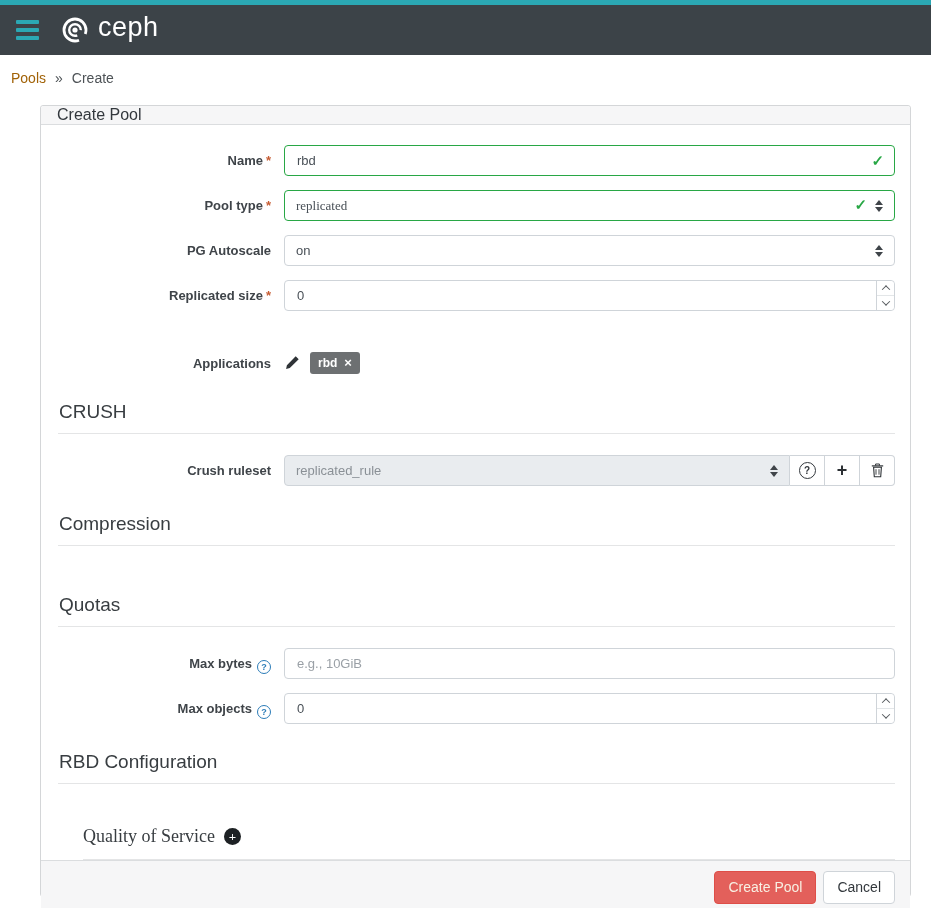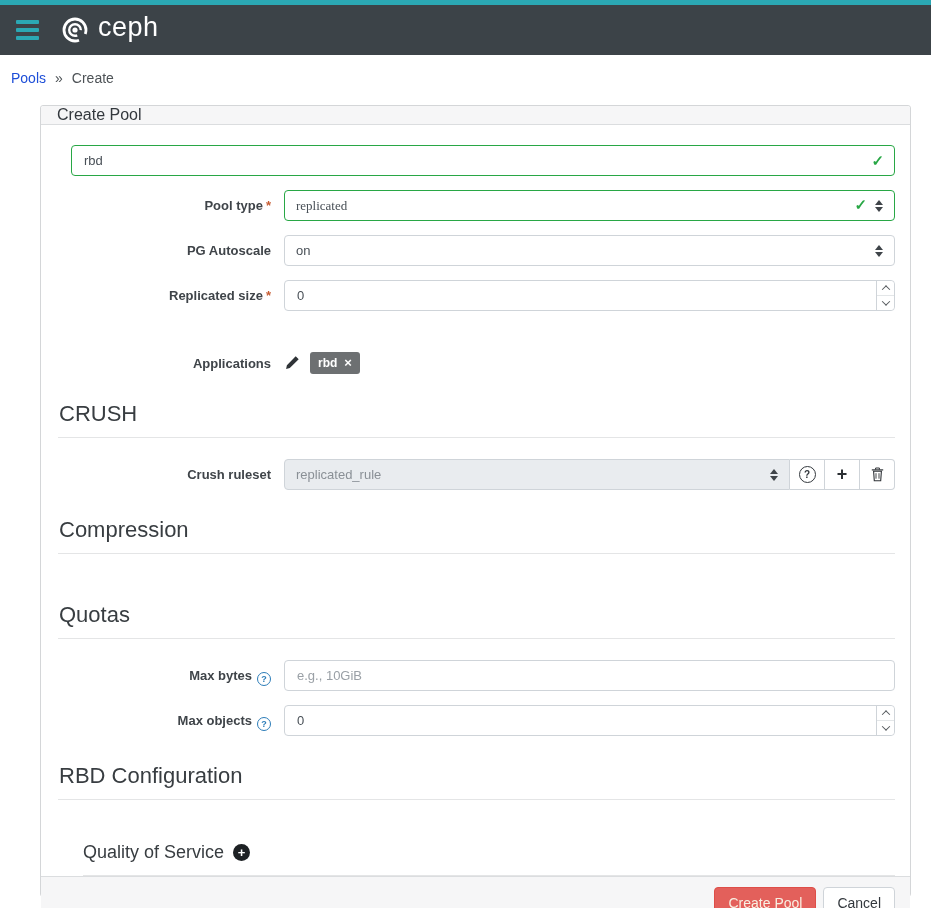--- a/index.html
+++ b/index.html
@@ -10,21 +10,21 @@
   }
   
   .topstrip { height:5px; background:#2ba8b4; }
   .navbar { height:50px; background:#3c4348; display:flex; align-items:center; padding:0 12px; }
   .hamburger { display:flex; flex-direction:column; gap:4px; cursor:pointer; margin:0 20px 0 4px; }
   .hamburger span { width:23px; height:4px; background:#2ba8b4; border-radius:1px; }
   .brand { display:flex; align-items:flex-start; gap:7px; cursor:pointer; }
   .brand-text { color:#fff; font-size:27px; font-weight:500; letter-spacing:0.5px; line-height:1; }
   
   .breadcrumb { display:flex; align-items:center; gap:9px; padding:15px 0 0 11px; font-size:14px; }
-  .breadcrumb a { color:#1d4ed8; text-decoration:none; cursor:pointer; }
+  .breadcrumb a { color:#a16207; text-decoration:none; cursor:pointer; }
   .crumb-sep { color:#4d5256; }
   .crumb-current { color:#4d5256; }
   
   .card { position:absolute; left:40px; top:105px; width:871px; height:792px;
           border:1px solid #d4d6d8; border-radius:3px; background:#fff; display:flex; flex-direction:column; }
   .card-header { background:#f6f6f7; border-bottom:1px solid #dbdddf; padding:0 16px; height:37px;
                  display:flex; align-items:center; font-size:16px; color:#33383d; border-radius:3px 3px 0 0; }
   .card-body { padding:20px 15px 0 17px; flex:1; }
   .card-footer { background:#f6f6f7; border-top:1px solid #dbdddf; padding:10px 15px; height:54px;
                  display:flex; justify-content:flex-end; align-items:center; gap:7px; border-radius:0 0 3px 3px; }
@@ -64,37 +64,37 @@
              transform:rotate(45deg) translate(1px,1px); }
   .chev-down { width:6px; height:6px; border-left:1.6px solid #55595d; border-top:1.6px solid #55595d;
                transform:rotate(225deg) translate(1px,1px); }
   
   .apps { display:flex; align-items:center; gap:10px; padding-top:5px; }
   .pencil-btn { cursor:pointer; display:flex; align-items:center; }
   .badge { background:#6d7072; color:#fff; font-size:12px; font-weight:bold; border-radius:3px;
            padding:4px 8px; display:inline-flex; align-items:center; gap:7px; }
   .badge .badge-x { cursor:pointer; font-weight:bold; font-size:13px; line-height:0.8; }
   
-  .section-h { font-size:22px; font-weight:400; color:#383d41; margin:27px 0 0 1px; }
+  .section-h { font-size:19px; font-weight:400; color:#383d41; margin:27px 0 0 1px; }
   .section-hr { border:0; border-top:1px solid #e4e5e6; margin:10px 0 21px 0; }
   
   .igroup { display:flex; width:100%; }
   .igroup .select { flex:1; border-radius:4px 0 0 4px; }
   .ibtn { width:35px; height:31px; background:#fff; border:1px solid #cfd4d9; border-left:0;
           display:flex; align-items:center; justify-content:center; cursor:pointer; }
   .ibtn:last-child { border-radius:0 4px 4px 0; }
   .qmark-circle { width:17px; height:17px; border:1.5px solid #33383d; border-radius:50%;
                   display:flex; align-items:center; justify-content:center; font-size:10px; font-weight:bold; color:#33383d; }
   .plus-glyph { font-size:18px; font-weight:bold; color:#2b2f33; line-height:1; margin-top:-2px; }
   
   .help-circle { display:inline-flex; width:14px; height:14px; border:1.3px solid #2b7cb8; border-radius:50%;
                  align-items:center; justify-content:center; font-size:9px; font-weight:bold; color:#2b7cb8;
                  margin-left:5px; vertical-align:-2px; cursor:pointer; }
   
-  .qos { margin:42px 0 0 25px; }
+  .qos { margin:42px 0 0 25px;font-family:Liberation Serif, serif; }
   .qos-h { font-size:18px; font-weight:400; color:#383d41; display:flex; align-items:center; gap:9px; }
   .plus-circle { width:17px; height:17px; background:#1d2124; border-radius:50%; color:#fff; display:flex;
                  align-items:center; justify-content:center; font-size:13px; font-weight:bold; cursor:pointer;
                  line-height:1; padding-bottom:1px; }
   .qos-hr { border:0; border-top:1px solid #e4e5e6; margin:12px 0 0 0; }
   
   .btn { font-family:"Liberation Sans",sans-serif; font-size:14px; border-radius:4px; cursor:pointer;
          padding:7px 13px; line-height:1.2; }
   .btn-danger { background:#e3605b; border:1px solid #de4e48; color:#f8f0e3; }
   .btn-default { background:#fff; border:1px solid #cfd4d9; color:#33383d; }
@@ -131,20 +131,23 @@
 </div>
 
 <div class="card">
   <div class="card-header">
     <span>Create Pool</span>
   </div>
 
   <div class="card-body">
 
     <div class="form-row">
+      <div class="label-col">
+        <span>Name</span><span class="req">*</span>
+      </div>
       <div class="ctrl-col">
         <input class="fcontrol valid" type="text" value="rbd" style="">
         <span class="check check-abs">✓</span>
       </div>
     </div>
 
     <div class="form-row">
       <div class="label-col">
         <span>Pool type</span><span class="req">*</span>
       </div>

